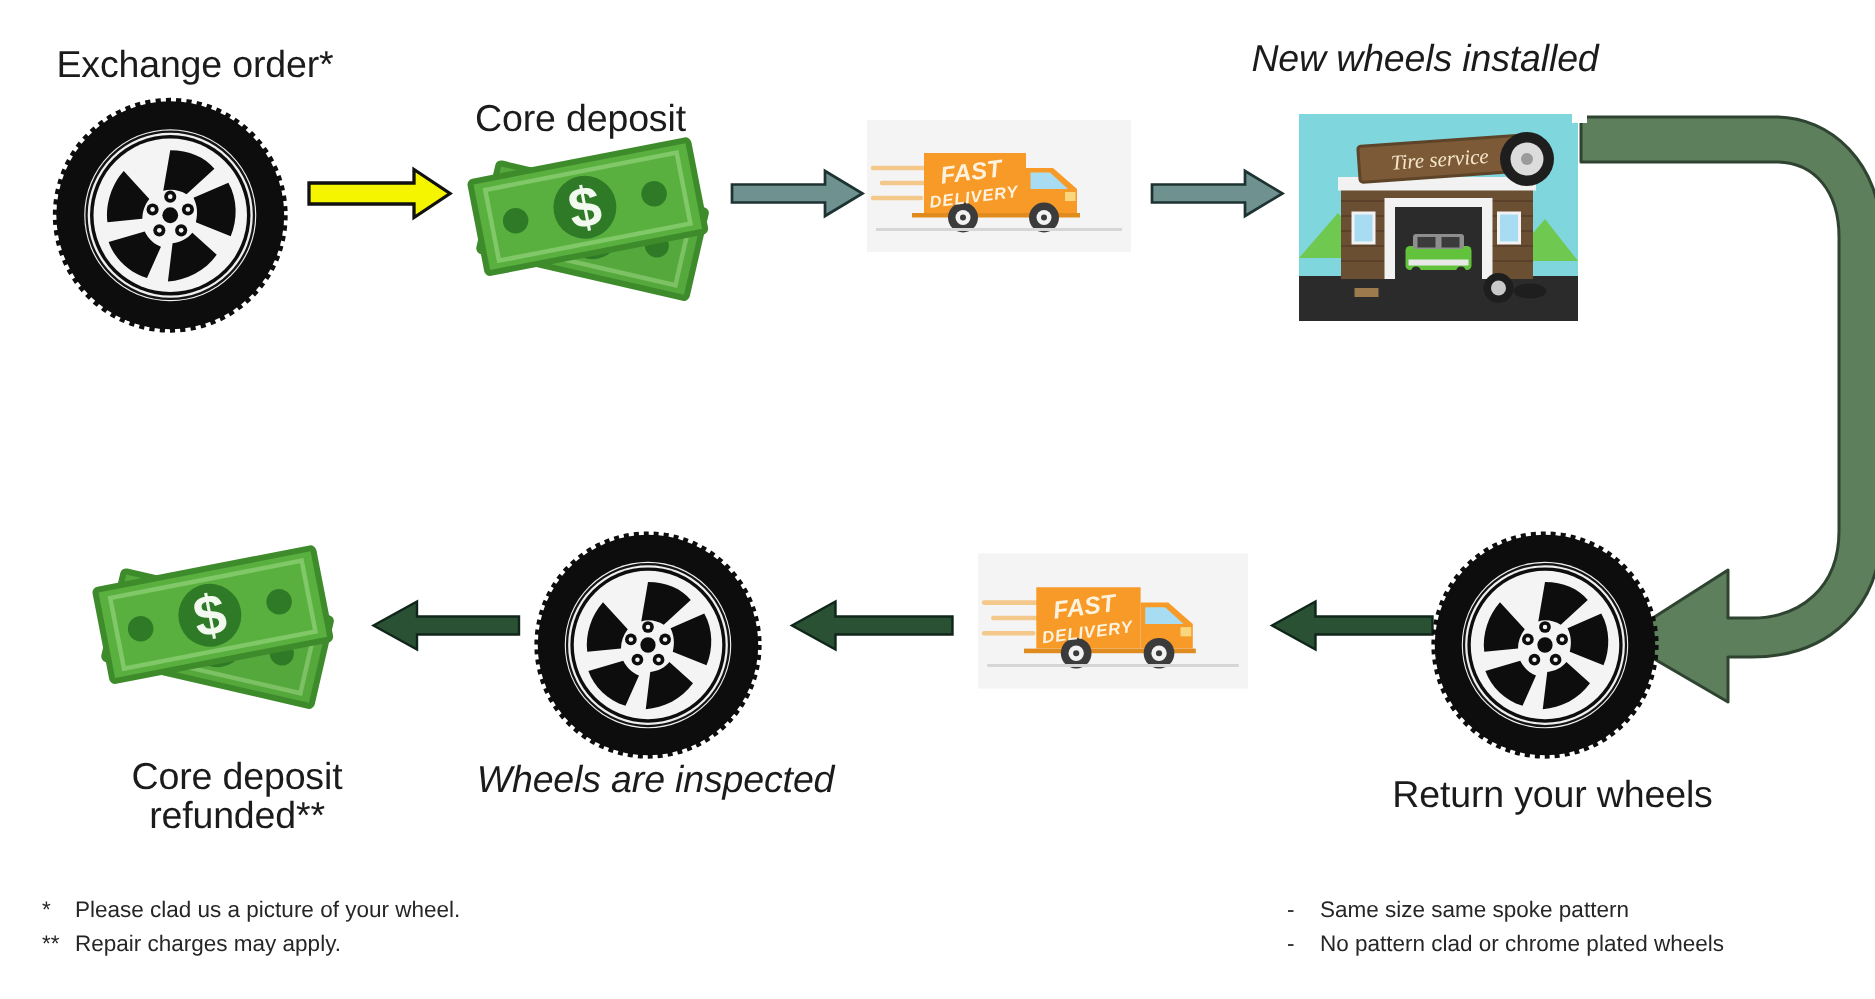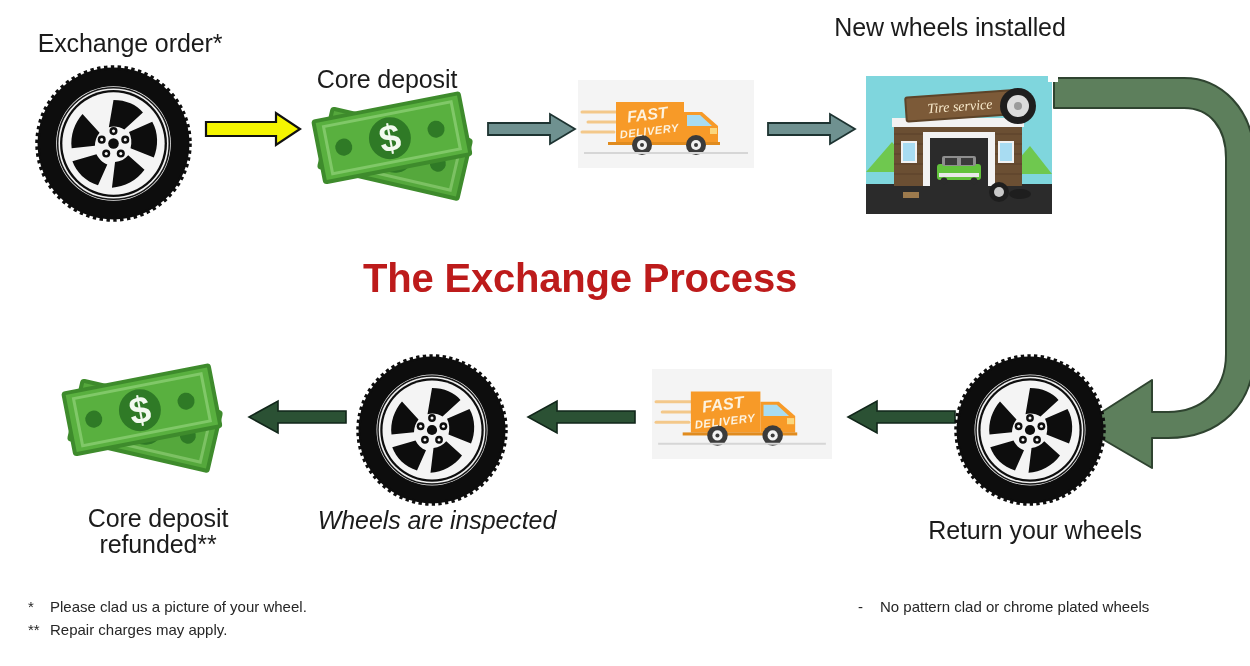--- a/index.html
+++ b/index.html
@@ -28,21 +28,21 @@
 </style>
 </head>
 <body>
 
 <div class="stage">
 
   <div class="abs label" style="left:0px;top:28px;width:260px;">Exchange order*</div>
 
   <div class="abs label" style="left:262px;top:28px;width:250px;margin-top:36px;">Core deposit</div>
 
-  <div class="abs label" style="left:790px;top:12px;width:320px;">New wheels installed</div>
+  <div class="abs label" style="left:790px;top:24px;width:320px;font-style:italic;">New wheels installed</div>
 
   <div class="abs" style="left:36px;top:66px;">
     <svg width="155" height="155" viewBox="0 0 100 100">
       <circle cx="50" cy="50" r="49" fill="#0d0d0d"></circle>
       <g stroke="#0d0d0d" stroke-width="1.6">
         <circle cx="50" cy="50" r="49" fill="none" stroke="#0d0d0d" stroke-width="3" stroke-dasharray="2.2 2.2"></circle>
       </g>
       <circle cx="50" cy="50" r="37" fill="#efefef"></circle>
       <circle cx="50" cy="50" r="36" fill="none" stroke="#141414" stroke-width="1"></circle>
       <circle cx="50" cy="50" r="34.5" fill="#0d0d0d"></circle>
@@ -266,21 +266,20 @@
                  L120 334
                  C172 334 206 300 206 250
                  L206 54
                  C206 4 172 -26 136 -26
                  L6 -26 Z"></path>
       </g>
       <rect x="0" y="-30" width="10" height="8" fill="#ffffff"></rect>
     </svg>
   </div>
 
-  <div class="abs" id="title" style="left:0px;top:256px;width:1160px;text-align:center;">The Exchange Process</div>
 
   <div class="abs" style="left:56px;top:348px;">
     <svg width="180" height="128" viewBox="0 0 180 128">
       <g transform="rotate(13 90 78)">
         <rect x="18" y="48" width="142" height="60" rx="2" fill="#55a83c" stroke="#3e8b2c" stroke-width="4"></rect>
         <rect x="27" y="55" width="124" height="46" fill="none" stroke="#7cc163" stroke-width="3"></rect>
         <circle cx="89" cy="78" r="19" fill="#2f7a26"></circle>
         <text x="89" y="90" font-family="'Liberation Sans',sans-serif" font-size="34" font-weight="bold" fill="#eef7ea" text-anchor="middle">$</text>
         <circle cx="45" cy="78" r="8" fill="#2f7a26"></circle>
         <circle cx="133" cy="78" r="8" fill="#2f7a26"></circle>
@@ -419,17 +418,20 @@
     <span class="foot-row">
       <span class="foot-mark">*</span><span>Please clad us a picture of your wheel.</span>
     </span>
     <span class="foot-row">
       <span class="foot-mark">**</span><span>Repair charges may apply.</span>
     </span>
   </div>
 
   <div class="abs foot" style="left:858px;top:595px;">
     <span class="foot-row">
+      <span class="foot-mark">-</span><span>Same size same spoke pattern</span>
+    </span>
+    <span class="foot-row">
       <span class="foot-mark">-</span><span>No pattern clad or chrome plated wheels</span>
     </span>
   </div>
 
 </div>
 
 </body></html>

